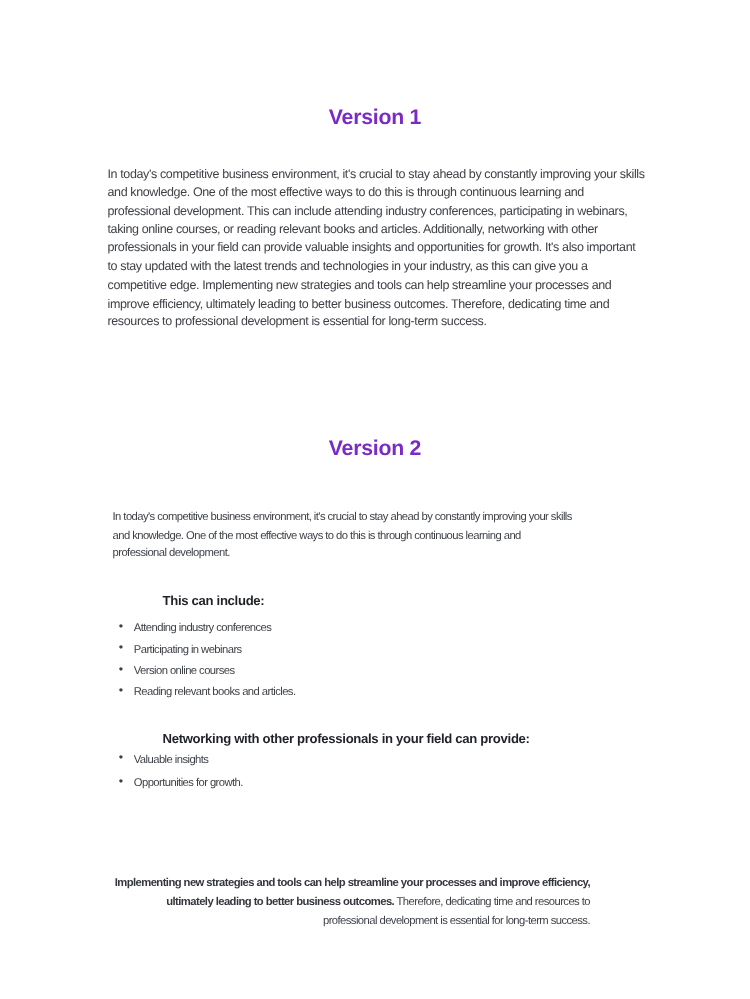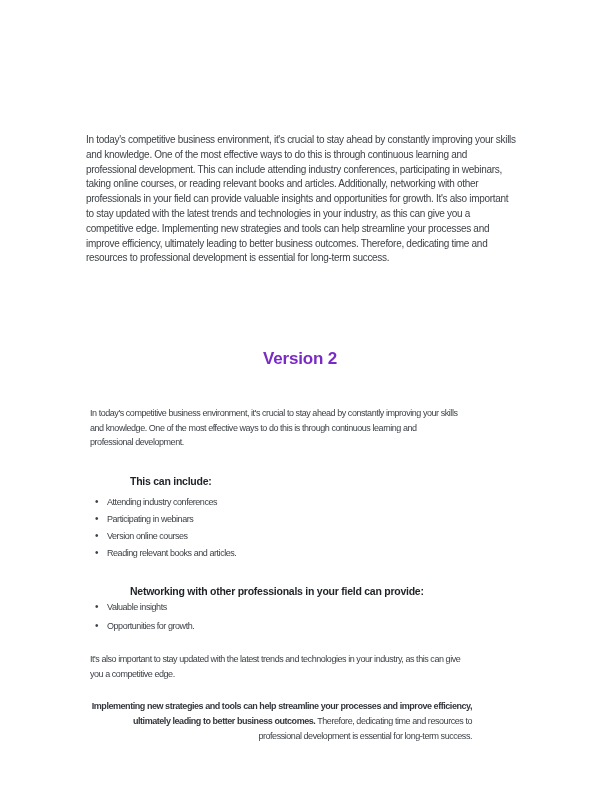--- a/index.html
+++ b/index.html
@@ -90,20 +90,21 @@
   }
   #trends-para { top: 652px; left: 90px; width: 382px; line-height: 15px; }
   #closing-para { top: 699px; left: 90px; width: 382px; line-height: 15px; text-align: right; }
   #closing-para strong { font-weight: bold; color: #34373c; }
 </style>
 </head>
 <body>
 
 <div class="page">
 
+  <h1 class="version-title" id="v1-title">Version 1</h1>
 
   <p class="v1-body" id="v1-para">In today's competitive business environment, it's crucial to stay ahead by constantly improving your skills and knowledge. One of the most effective ways to do this is through continuous learning and professional development. This can include attending industry conferences, participating in webinars, taking online courses, or reading relevant books and articles. Additionally, networking with other professionals in your field can provide valuable insights and opportunities for growth. It's also important to stay updated with the latest trends and technologies in your industry, as this can give you a competitive edge. Implementing new strategies and tools can help streamline your processes and improve efficiency, ultimately leading to better business outcomes. Therefore, dedicating time and resources to professional development is essential for long-term success.</p>
 
   <h1 class="version-title" id="v2-title">Version 2</h1>
 
   <p class="v2-body" id="v2-intro">In today's competitive business environment, it's crucial to stay ahead by constantly improving your skills and knowledge. One of the most effective ways to do this is through continuous learning and professional development.</p>
 
   <h2 class="subhead" id="include-heading">This can include:</h2>
 
   <ul class="bullet-list" id="include-list">
@@ -131,20 +132,19 @@
     <li>
       <span class="bullet">•</span>
       <span>Valuable insights</span>
     </li>
     <li>
       <span class="bullet">•</span>
       <span>Opportunities for growth.</span>
     </li>
   </ul>
 
-  <p class="v2-body" id="trends-para">It's also important to stay updated with the latest trends and technologies in your industry, as this can give you a competitive edge.</p>
 
   <p class="v2-body" id="closing-para">
     <strong>Implementing new strategies and tools can help streamline your processes and improve efficiency, ultimately leading to better business outcomes.</strong>
     <span>Therefore, dedicating time and resources to professional development is essential for long-term success.</span>
   </p>
 
 </div>
 
 </body></html>

